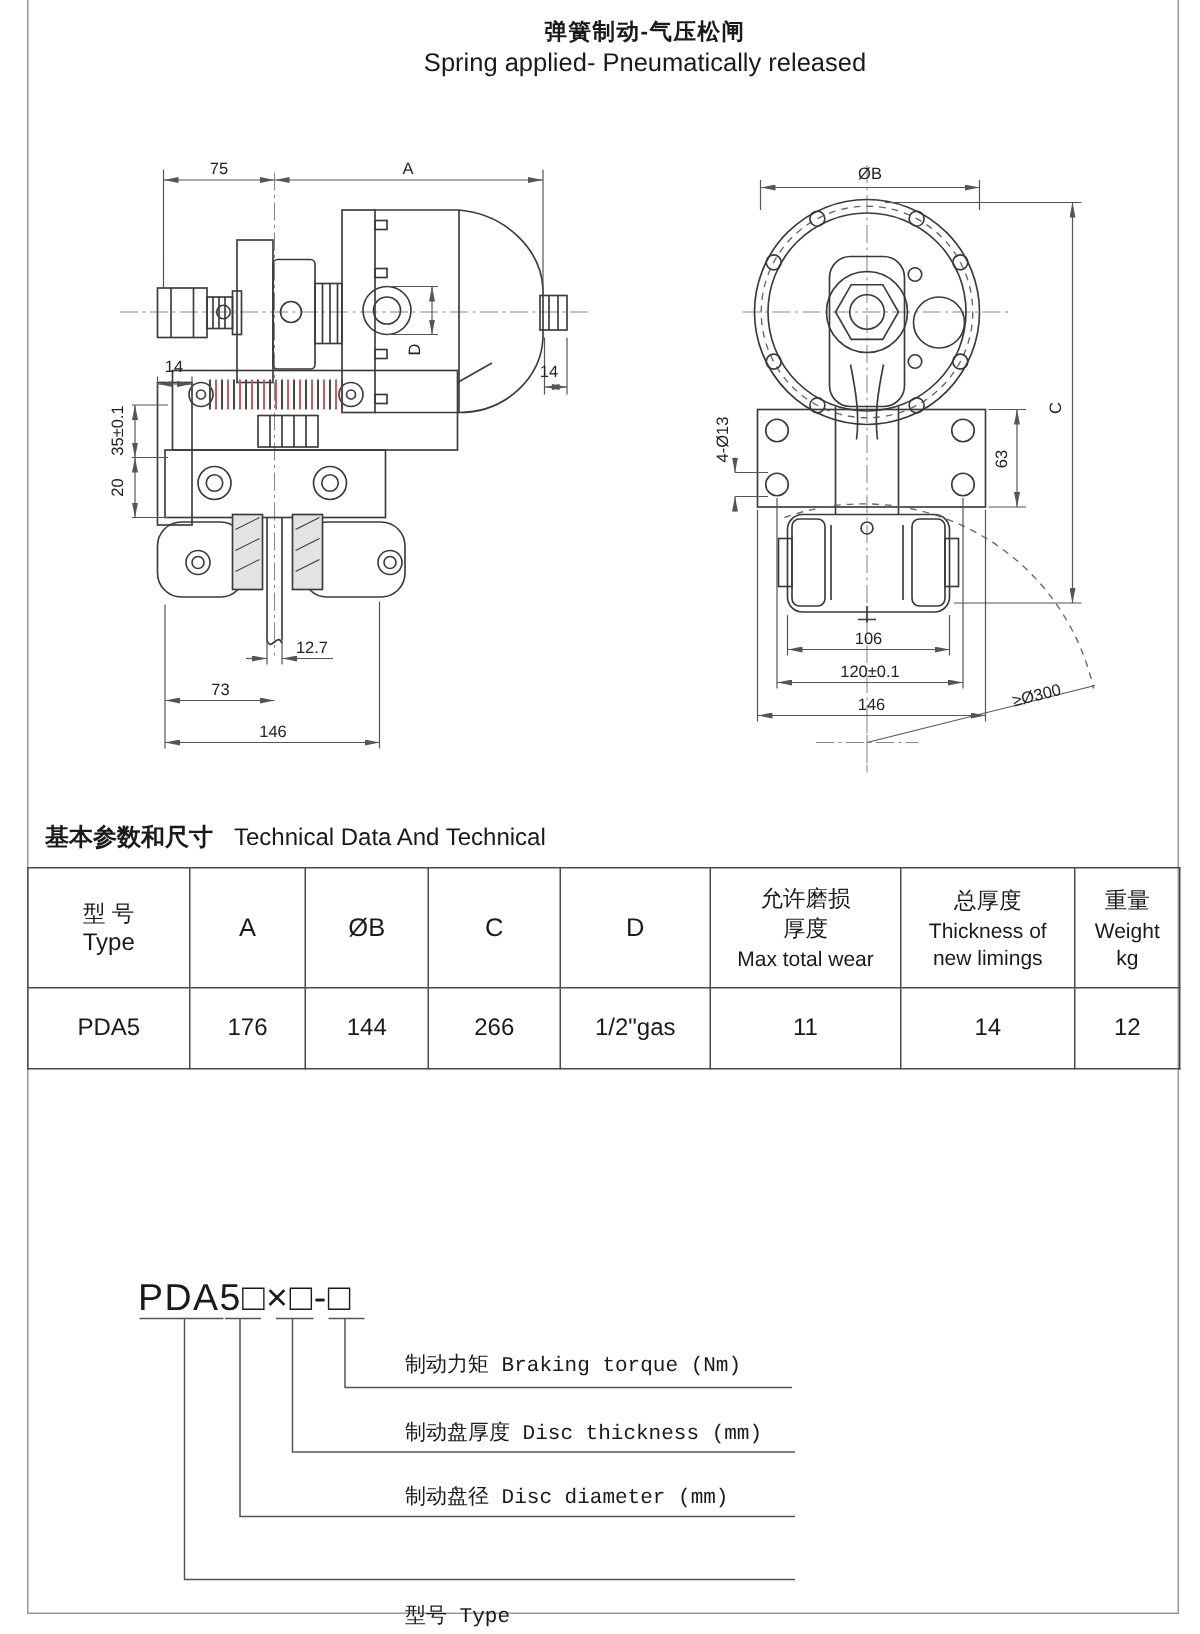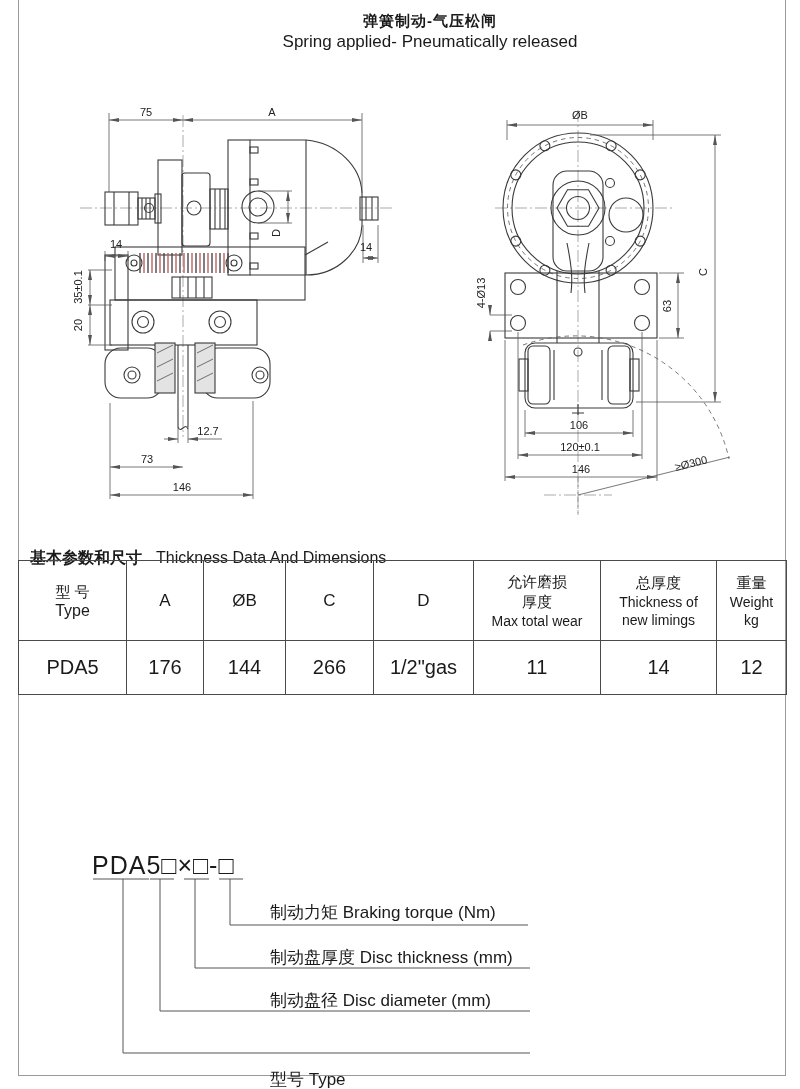--- a/index.html
+++ b/index.html
@@ -12,32 +12,32 @@
   .sec-head{top:548px;left:30px;font-size:16px;}
   .sec-head .zh{font-weight:bold;margin-right:14px;}
   svg text{font-family:"Liberation Sans",sans-serif;font-size:11px;fill:#222;}
   .cl{stroke:#888;stroke-width:.7;fill:none;stroke-dasharray:12 3 2 3;}
   .obj{stroke:#3a3a3a;stroke-width:1.1;fill:none;}
   .obj .fillpad{fill:#e3e3e3;}
   .dim{stroke:#555;stroke-width:.8;fill:none;}
   .dashc{stroke:#666;stroke-width:.9;fill:none;stroke-dasharray:4.5 4;}
   .coil-d{stroke:#4a4a4a;stroke-width:1.4;}
   .coil-r{stroke:#c06060;stroke-width:1.4;}
-  table.data{position:absolute;left:18px;top:560px;width:768px;border-collapse:collapse;table-layout:fixed;}
+  table.data{position:absolute;left:18px;top:578px;width:768px;border-collapse:collapse;table-layout:fixed;}
   table.data th,table.data td{border:1px solid #4a4a4a;text-align:center;vertical-align:middle;
       font-weight:normal;padding:0;}
   table.data thead tr{height:80px;}
   table.data tbody tr{height:54px;}
   .h-zh{font-size:15px;line-height:20px;display:block;}
   .h-en{font-size:14px;line-height:18px;display:block;}
   .h-big{font-size:17px;}
-  td{font-size:20px;}
+  td{font-size:16px;}
   .om-title{top:795px;left:0;width:800px;text-align:center;font-size:21px;font-weight:bold;}
   .om-code{top:851px;left:92px;font-size:25px;letter-spacing:1px;}
-  .om-label{font-size:17px;white-space:nowrap;}
+  .om-label{font-size:14px;white-space:nowrap;font-family:Liberation Mono, monospace;}
 </style>
 </head>
 <body>
 
 <div class="page">
 
   <div class="abs frame"></div>
 
   <div class="abs title-zh">弹簧制动-气压松闸</div>
   <div class="abs title-en">Spring applied- Pneumatically released</div>
@@ -194,21 +194,21 @@
     <text x="267" y="177" text-anchor="middle" transform="rotate(-90 267 177)">C</text>
     <text x="45" y="198" text-anchor="middle" transform="rotate(-90 45 198)">4-Ø13</text>
     <text x="231" y="211" text-anchor="middle" transform="rotate(-90 231 211)">63</text>
     <text x="139" y="334" text-anchor="middle">106</text>
     <text x="140" y="356" text-anchor="middle">120±0.1</text>
     <text x="141" y="378" text-anchor="middle">146</text>
     <text x="252" y="372" text-anchor="middle" transform="rotate(-14 252 372)" font-size="13">≥Ø300</text>
   </svg>
 
   <div class="abs sec-head">
-    <span class="zh">基本参数和尺寸</span><span>Thickness Data And Dimensions</span>
+    <span class="zh">基本参数和尺寸</span><span>Technical Data And Technical</span>
   </div>
 
   <table class="data">
     <colgroup>
       <col style="width:108px">
         <col style="width:77px">
         <col style="width:82px">
         <col style="width:88px">
       <col style="width:100px">
         <col style="width:127px">

